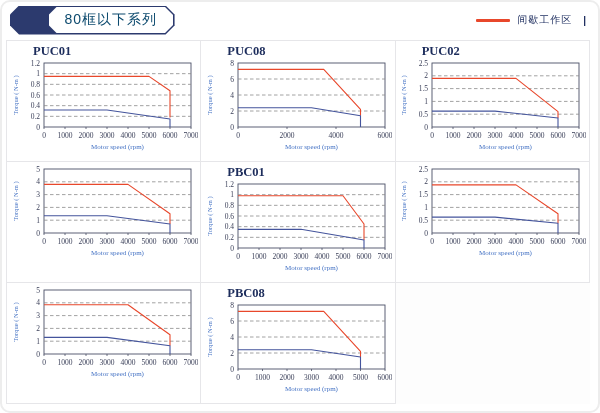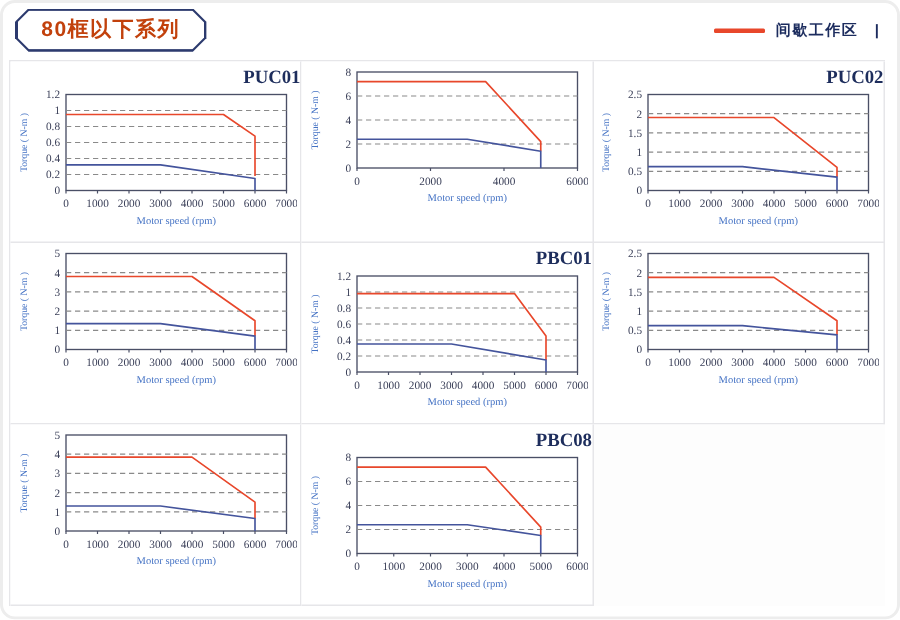--- a/index.html
+++ b/index.html
@@ -28,29 +28,30 @@
   .badge {
     background:#2c3a6e;
     clip-path:polygon(9px 0,calc(100% - 9px) 0,100% 9px,100% calc(100% - 9px),calc(100% - 9px) 100%,9px 100%,0 calc(100% - 9px),0 9px);
     padding:1.5px;
   }
   .badge-inner {
     background:#ffffff;
     clip-path:polygon(8px 0,calc(100% - 8px) 0,100% 8px,100% calc(100% - 8px),calc(100% - 8px) 100%,8px 100%,0 calc(100% - 8px),0 8px);
     padding:4px 16px;
     font-size:14px;
-    font-weight:bold;
-    color:#c2410c;
+    font-weight:normal;
+    color:#0c4a6e;
     letter-spacing:1px;
     white-space:nowrap;
+    margin-left:37px;
   }
   .legend { display:flex; align-items:center; gap:9px; }
   .legend-item { display:flex; align-items:center; gap:7px; }
   .legend-swatch { width:34px; height:3px; border-radius:1px; }
-  .legend-label { font-size:10px; font-weight:bold; color:#1c2c5e; letter-spacing:1px; }
+  .legend-label { font-size:10px; font-weight:normal; color:#1c2c5e; letter-spacing:1px; }
   .legend-sep { font-size:10px; color:#1c2c5e; font-weight:bold; padding:0 2px; }
   
   .grid {
     margin-left:6px;
     width:584px;
     display:grid;
     grid-template-columns:repeat(3,1fr);
     grid-auto-rows:121px;
     border-top:1px solid #e6e6e9;
     border-left:1px solid #e6e6e9;
@@ -61,21 +62,21 @@
     padding-top:3px;
     background:#fff;
     overflow:hidden;
   }
   .cell.empty { border:none; background:#fdfdfd; }
   .chart-title {
     font-family:"Liberation Serif", serif;
     font-weight:bold;
     font-size:12.5px;
     color:#1d2d5c;
-    text-align:right;
+    text-align:left;
     padding-left:26px;
     height:15px;
     line-height:15px;
   }
   .chart-plot svg { display:block; margin:0 auto; }
 </style>
 </head>
 <body>
 
 <div class="outer-frame"></div>
@@ -128,20 +129,21 @@
           <line x1="181" x2="181" y1="68" y2="70" stroke="#4a4f66" stroke-width="0.8"></line>
           <text x="181" y="79" text-anchor="middle" font-size="7.5" font-family="&quot;Liberation Serif&quot;, serif" fill="#3a3f58">7000</text>
           <text x="107.5" y="90" text-anchor="middle" font-size="7" font-family="&quot;Liberation Serif&quot;, serif" fill="#4472c4">Motor speed (rpm)</text>
           <text x="8" y="36" text-anchor="middle" font-size="6.5" font-family="&quot;Liberation Serif&quot;, serif" fill="#4472c4" transform="rotate(-90 8 36)">Torque ( N-m )</text>
           <polyline points="34.00,17.33 139.00,17.33 160.00,31.73 160.00,58.40" fill="none" stroke="#e8472b" stroke-width="1.1" stroke-linejoin="round"></polyline>
           <polyline points="34.00,50.93 97.00,50.93 160.00,60.00 160.00,68.00" fill="none" stroke="#44549c" stroke-width="1.1" stroke-linejoin="round"></polyline>
         </svg>
       </div>
   </div>
   <div class="cell">
+    <div class="chart-title">PUC08</div>
     <div class="chart-plot">
         <svg width="188" height="99" viewBox="0 0 188 99">
           <rect x="34" y="4" width="147" height="64" fill="#ffffff" stroke="#4a4f66" stroke-width="0.9"></rect>
           <line x1="34" x2="181" y1="52" y2="52" stroke="#8a8a8a" stroke-width="0.8" stroke-dasharray="3.5 2.5"></line>
           <line x1="34" x2="181" y1="36" y2="36" stroke="#8a8a8a" stroke-width="0.8" stroke-dasharray="3.5 2.5"></line>
           <line x1="34" x2="181" y1="20" y2="20" stroke="#8a8a8a" stroke-width="0.8" stroke-dasharray="3.5 2.5"></line>
           <text x="30" y="70.6" text-anchor="end" font-size="7.5" font-family="&quot;Liberation Serif&quot;, serif" fill="#3a3f58">0</text>
           <text x="30" y="54.6" text-anchor="end" font-size="7.5" font-family="&quot;Liberation Serif&quot;, serif" fill="#3a3f58">2</text>
           <text x="30" y="38.6" text-anchor="end" font-size="7.5" font-family="&quot;Liberation Serif&quot;, serif" fill="#3a3f58">4</text>
           <text x="30" y="22.6" text-anchor="end" font-size="7.5" font-family="&quot;Liberation Serif&quot;, serif" fill="#3a3f58">6</text>

